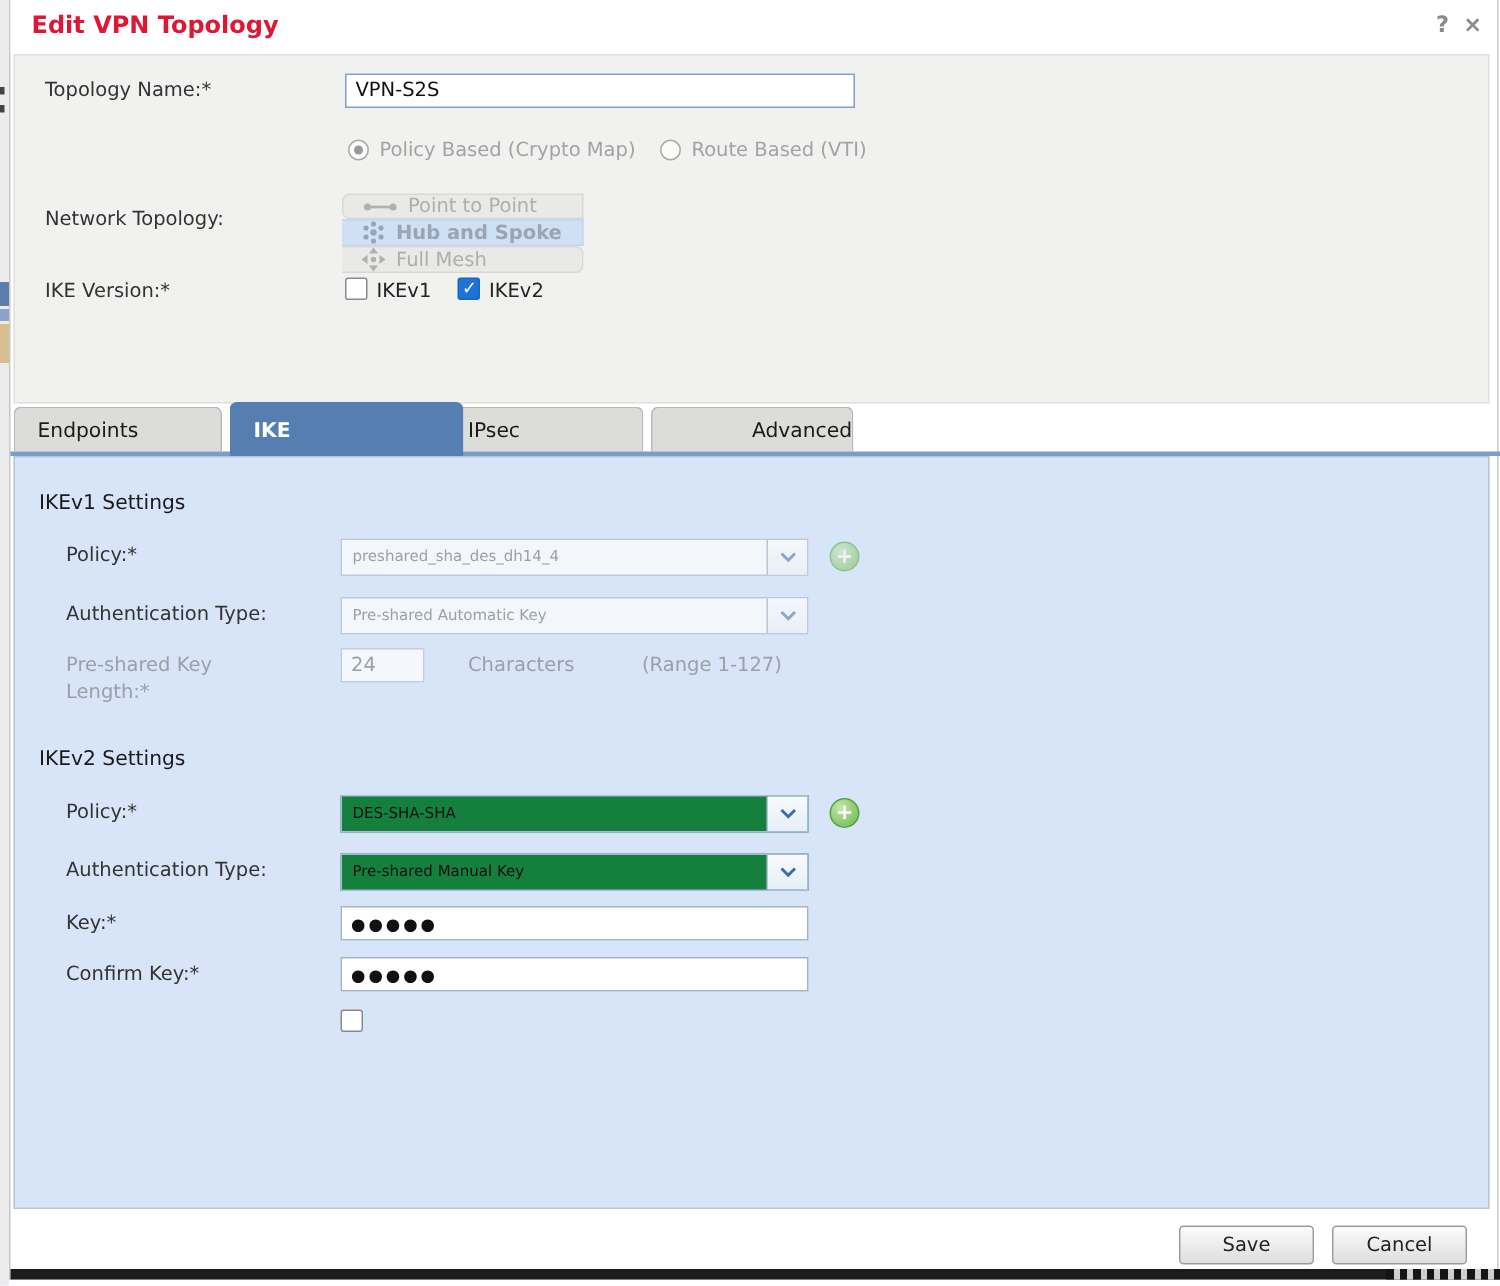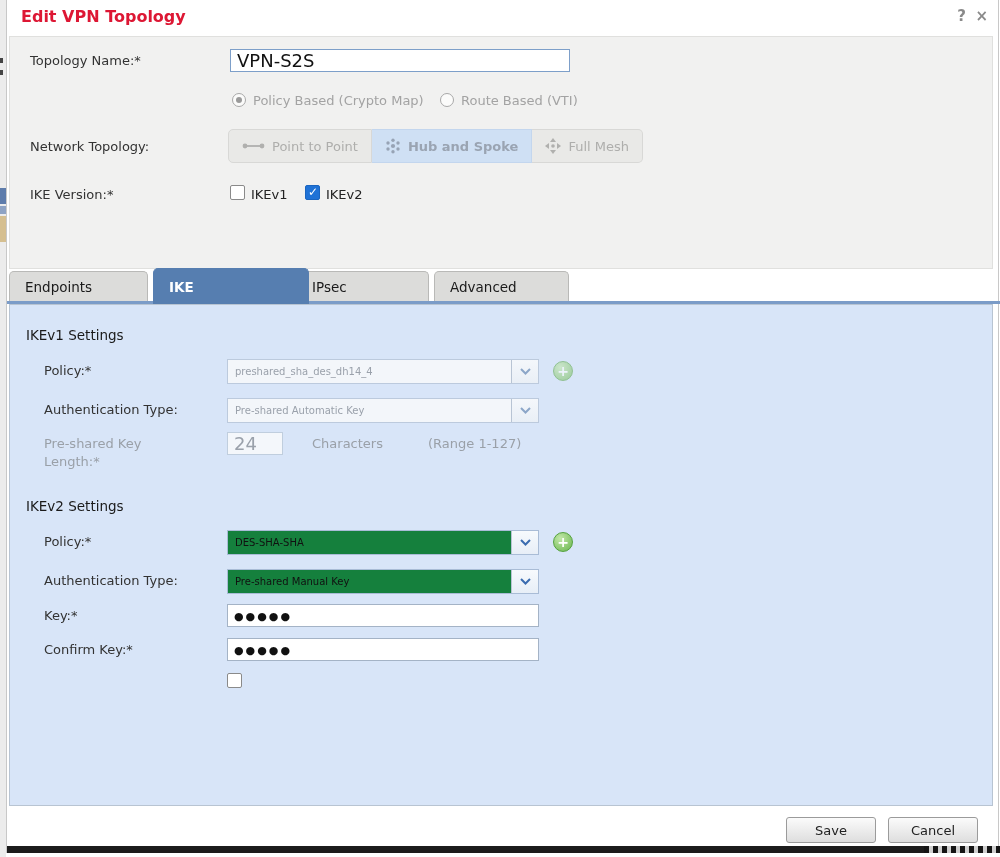--- a/index.html
+++ b/index.html
@@ -15,29 +15,29 @@
   .titlebar { position:absolute; left:0; top:0; width:100%; height:35px; background:#fff; }
   .title { position:absolute; left:14px; top:7px; font-size:16px; font-weight:bold; color:#dd1734; }
   .tb-icon { position:absolute; top:7px; font-size:15px; font-weight:bold; color:#8a8a8a; cursor:pointer; }
   .help-i { right:32px; }
   .close-i { right:10px; }
 
   
   .toppanel { position:absolute; left:2px; top:36px; width:984px; height:233px; background:#f1f1f0; border:1px solid #e0e0de; }
   .lbl { position:absolute; color:#333; white-space:nowrap; }
   .lbl.dis { color:#9aa0a8; }
-  .txt { position:absolute; height:23px; border:1px solid #7d9fc9; background:#fff; font-family:inherit; font-size:18px; color:#111; padding:0 6px; }
+  .txt { position:absolute; height:23px; border:1px solid #7d9fc9; background:#fff; font-family:inherit; font-size:13px; color:#111; padding:0 6px; }
 
   
   .radio { position:absolute; width:14px; height:14px; border:1px solid #a8a8a8; border-radius:50%; background:#fbfbfa; }
   .radio.selected::after { content:""; position:absolute; left:3px; top:3px; width:6px; height:6px; border-radius:50%; background:#9a9a9a; }
   .rlabel { position:absolute; color:#a3a3a3; white-space:nowrap; }
 
   
-  .segs { position:absolute; left:218px; top:92px; height:34px; display:flex; }
+  .segs { position:absolute; left:218px; top:92px; height:46px; display:flex;flex-direction:column; }
   .seg { display:flex; align-items:center; gap:7px; padding:0 13px; background:#e9e9e7; border:1px solid #d8d8d6; border-left:none; color:#aeaeac; font-size:13px; white-space:nowrap; }
   .seg:first-child { border-left:1px solid #d8d8d6; border-radius:5px 0 0 5px; }
   .seg:last-child { border-radius:0 5px 5px 0; }
   .seg.selected { background:#cfe0f4; border-color:#c3d6ee; font-weight:bold; color:#9aa4b2; }
   .seg svg { flex:0 0 auto; }
 
   
   .checkbox { position:absolute; width:15px; height:15px; border:1px solid #8a8a8a; border-radius:2px; background:#fff; cursor:pointer; }
   .checkbox.checked { background:#1f72d6; border-color:#1a65c0; }
   .checkbox.checked::after { content:"\2713"; position:absolute; left:2px; top:-1px; color:#fff; font-size:12px; font-weight:bold; }
@@ -144,21 +144,21 @@
 
   <div class="tab" style="left:2px;width:139px;">
       <span>Endpoints</span>
     </div>
   <div class="tab active" style="left:146px;width:156px;">
       <span>IKE</span>
     </div>
   <div class="tab" style="left:289px;width:133px;">
       <span>IPsec</span>
     </div>
-  <div class="tab" style="left:427px;width:135px;">
+  <div class="tab" style="left:427px;width:135px;justify-content:flex-end;">
       <span>Advanced</span>
     </div>
   <div class="tabline"></div>
 
   <div class="content">
 
     <div class="heading" style="top:22px;">IKEv1 Settings</div>
 
     <div class="lbl" style="left:34px;top:58px;">Policy:*</div>
     <div class="select disabled" style="left:217px;top:54px;">

